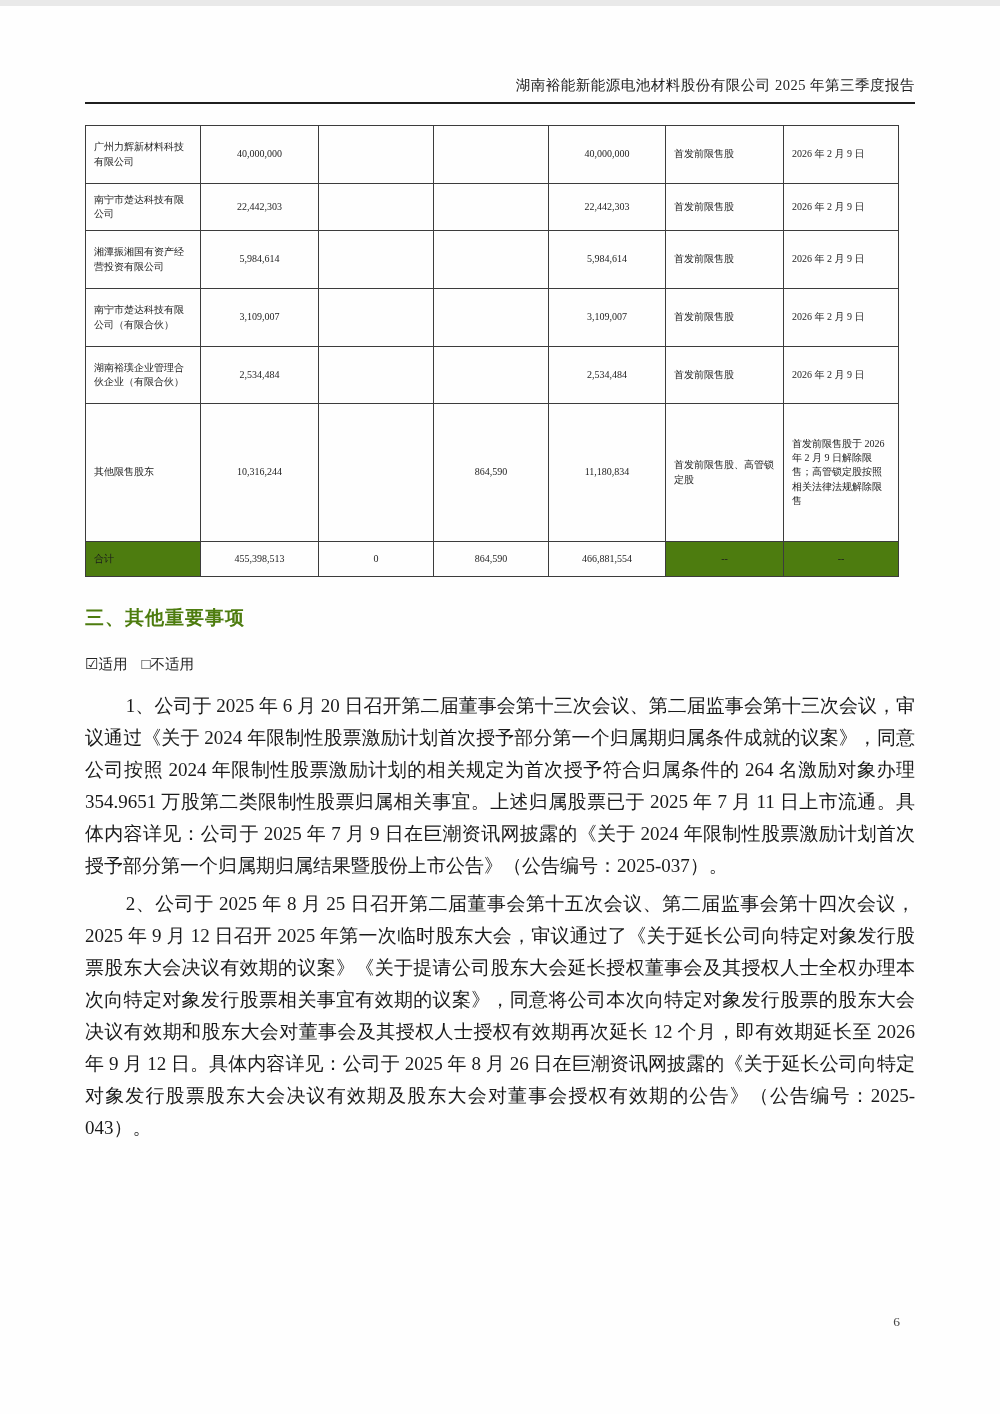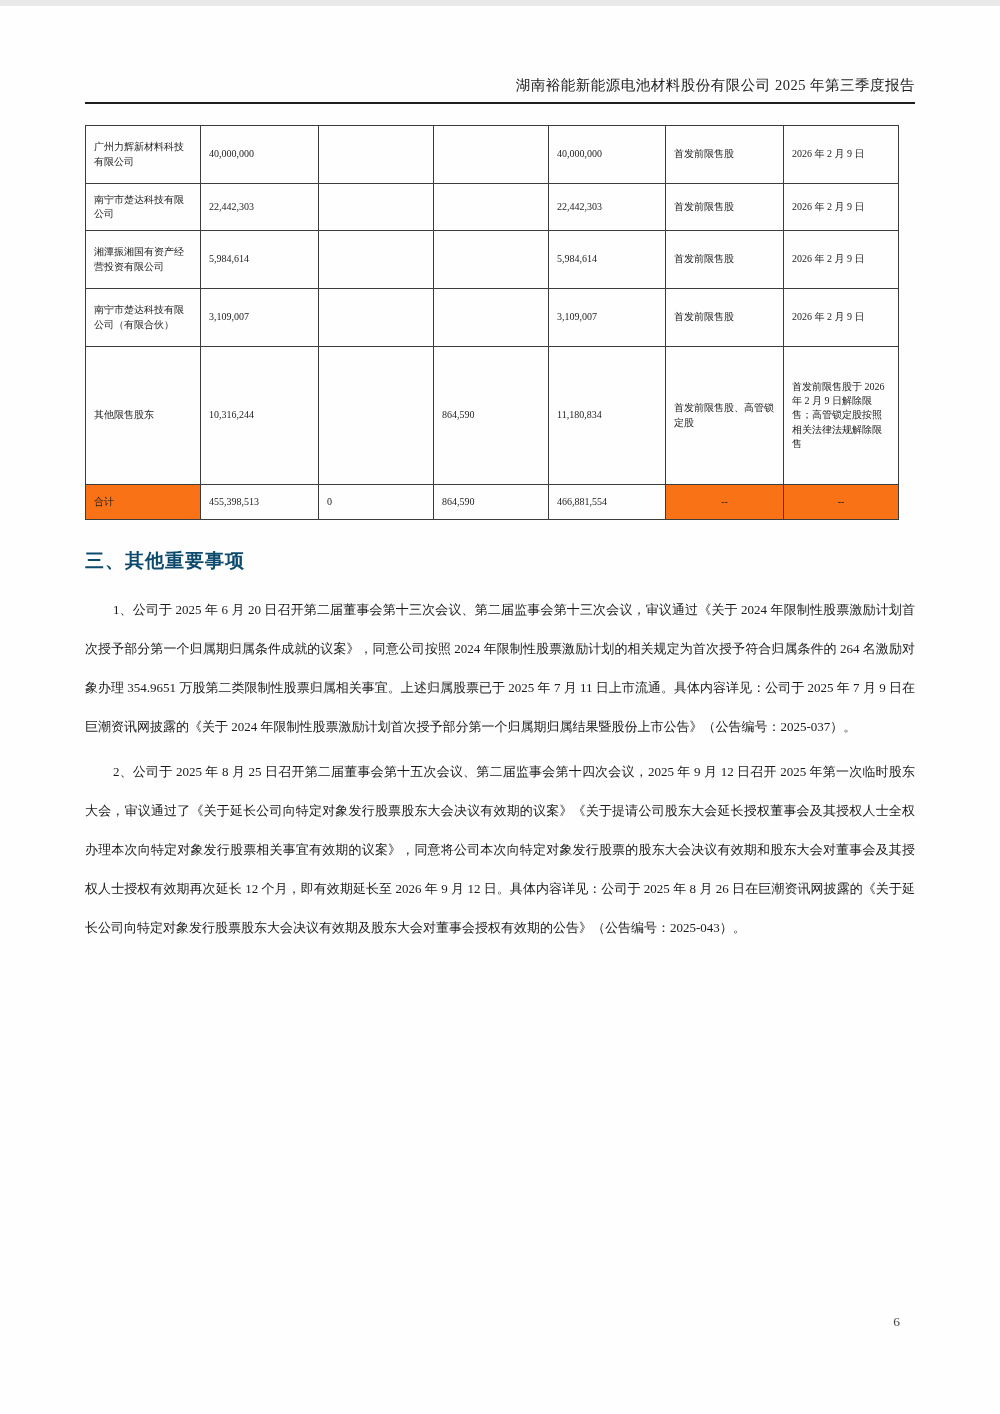--- a/index.html
+++ b/index.html
@@ -47,45 +47,45 @@
     overflow: hidden;
   }
   tr.r1 { height: 58px; }
   tr.r2 { height: 47px; }
   tr.r3 { height: 58px; }
   tr.r4 { height: 58px; }
   tr.r5 { height: 57px; }
   tr.r6 { height: 138px; }
   tr.r7 { height: 35px; }
   td.name { text-align: left; }
-  td.num { text-align: left; }
+  td.num { text-align: center; }
   td.cat, td.date { text-align: left; }
   tr.total td.gray {
-    background: #f97316;
+    background: #4d7c0f;
     text-align: center;
   }
   tr.total td.name { text-align: left; }
   .section-title {
     margin-top: 28px;
     font-size: 19px;
     font-weight: bold;
-    color: #0c4a6e;
+    color: #4d7c0f;
     letter-spacing: 1px;
   }
   .applicable-line {
     margin-top: 24px;
     font-size: 14.5px;
     color: #222;
   }
   .applicable-line .box { font-size: 15px; }
   .applicable-line .gap { display: inline-block; width: 14px; }
   .body-para {
     margin-top: 16px;
-    font-size: 13px;
-    line-height: 39px;
+    font-size: 19px;
+    line-height: 32px;
     text-align: justify;
     text-indent: 2.15em;
     color: #1a1a1a;
   }
   .body-para + .body-para { margin-top: 6px; }
   .page-number {
     position: absolute;
     top: 1308px;
     right: 100px;
     font-size: 13.5px;
@@ -141,20 +141,29 @@
         </tr>
         <tr class="r4">
           <td class="name">南宁市楚达科技有限公司（有限合伙）</td>
           <td class="num">3,109,007</td>
           <td class="num"></td>
           <td class="num"></td>
           <td class="num">3,109,007</td>
           <td class="cat">首发前限售股</td>
           <td class="date">2026 年 2 月 9 日</td>
         </tr>
+        <tr class="r5">
+          <td class="name">湖南裕璞企业管理合伙企业（有限合伙）</td>
+          <td class="num">2,534,484</td>
+          <td class="num"></td>
+          <td class="num"></td>
+          <td class="num">2,534,484</td>
+          <td class="cat">首发前限售股</td>
+          <td class="date">2026 年 2 月 9 日</td>
+        </tr>
         <tr class="r6">
           <td class="name">其他限售股东</td>
           <td class="num">10,316,244</td>
           <td class="num"></td>
           <td class="num">864,590</td>
           <td class="num">11,180,834</td>
           <td class="cat">首发前限售股、高管锁定股</td>
           <td class="date">首发前限售股于 2026 年 2 月 9 日解除限售；高管锁定股按照相关法律法规解除限售</td>
         </tr>
         <tr class="r7 total">
@@ -164,20 +173,23 @@
           <td class="num">864,590</td>
           <td class="num">466,881,554</td>
           <td class="gray">--</td>
           <td class="gray">--</td>
         </tr>
       </tbody>
     </table>
 
     <div class="section-title">三、其他重要事项</div>
 
+    <div class="applicable-line">
+      <span class="box">☑</span><span>适用</span><span class="gap"></span><span class="box">□</span><span>不适用</span>
+    </div>
 
     <p class="body-para">1、公司于 2025 年 6 月 20 日召开第二届董事会第十三次会议、第二届监事会第十三次会议，审议通过《关于 2024 年限制性股票激励计划首次授予部分第一个归属期归属条件成就的议案》，同意公司按照 2024 年限制性股票激励计划的相关规定为首次授予符合归属条件的 264 名激励对象办理 354.9651 万股第二类限制性股票归属相关事宜。上述归属股票已于 2025 年 7 月 11 日上市流通。具体内容详见：公司于 2025 年 7 月 9 日在巨潮资讯网披露的《关于 2024 年限制性股票激励计划首次授予部分第一个归属期归属结果暨股份上市公告》（公告编号：2025-037）。</p>
     <p class="body-para">2、公司于 2025 年 8 月 25 日召开第二届董事会第十五次会议、第二届监事会第十四次会议，2025 年 9 月 12 日召开 2025 年第一次临时股东大会，审议通过了《关于延长公司向特定对象发行股票股东大会决议有效期的议案》《关于提请公司股东大会延长授权董事会及其授权人士全权办理本次向特定对象发行股票相关事宜有效期的议案》，同意将公司本次向特定对象发行股票的股东大会决议有效期和股东大会对董事会及其授权人士授权有效期再次延长 12 个月，即有效期延长至 2026 年 9 月 12 日。具体内容详见：公司于 2025 年 8 月 26 日在巨潮资讯网披露的《关于延长公司向特定对象发行股票股东大会决议有效期及股东大会对董事会授权有效期的公告》（公告编号：2025-043）。</p>
 
   </div>
 
   <div class="page-number">6</div>
 </div>
 
 </body></html>

